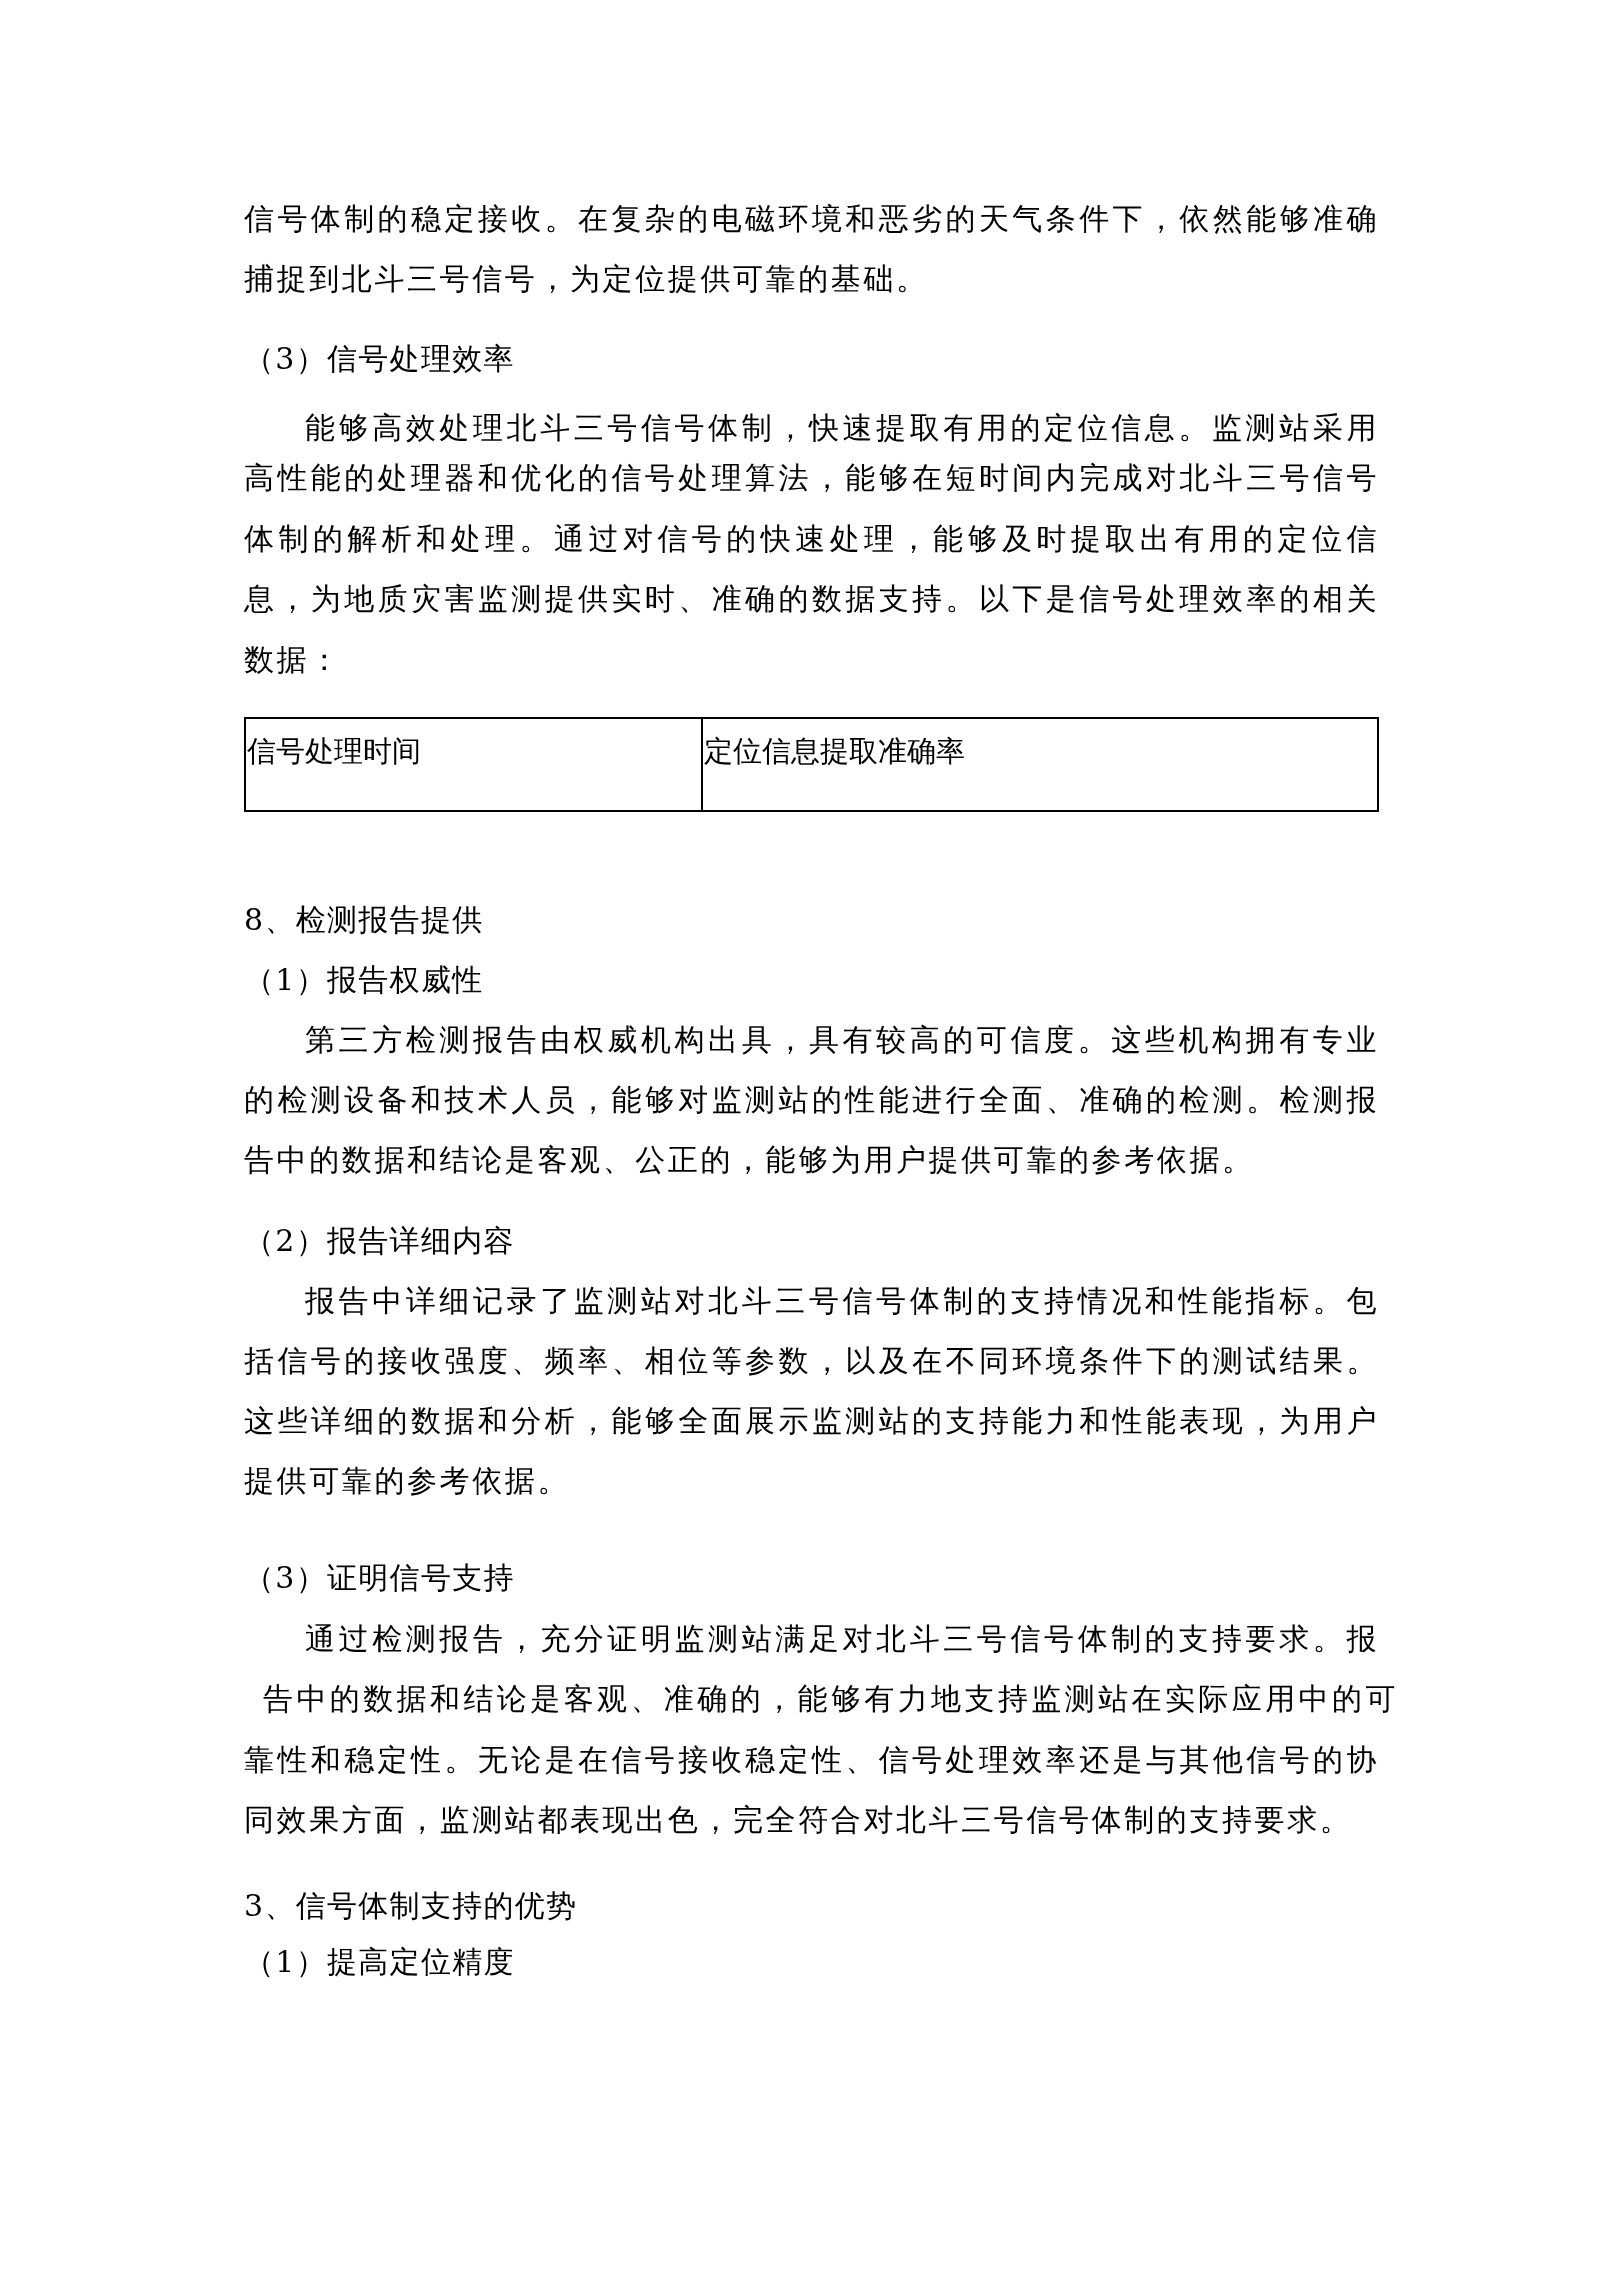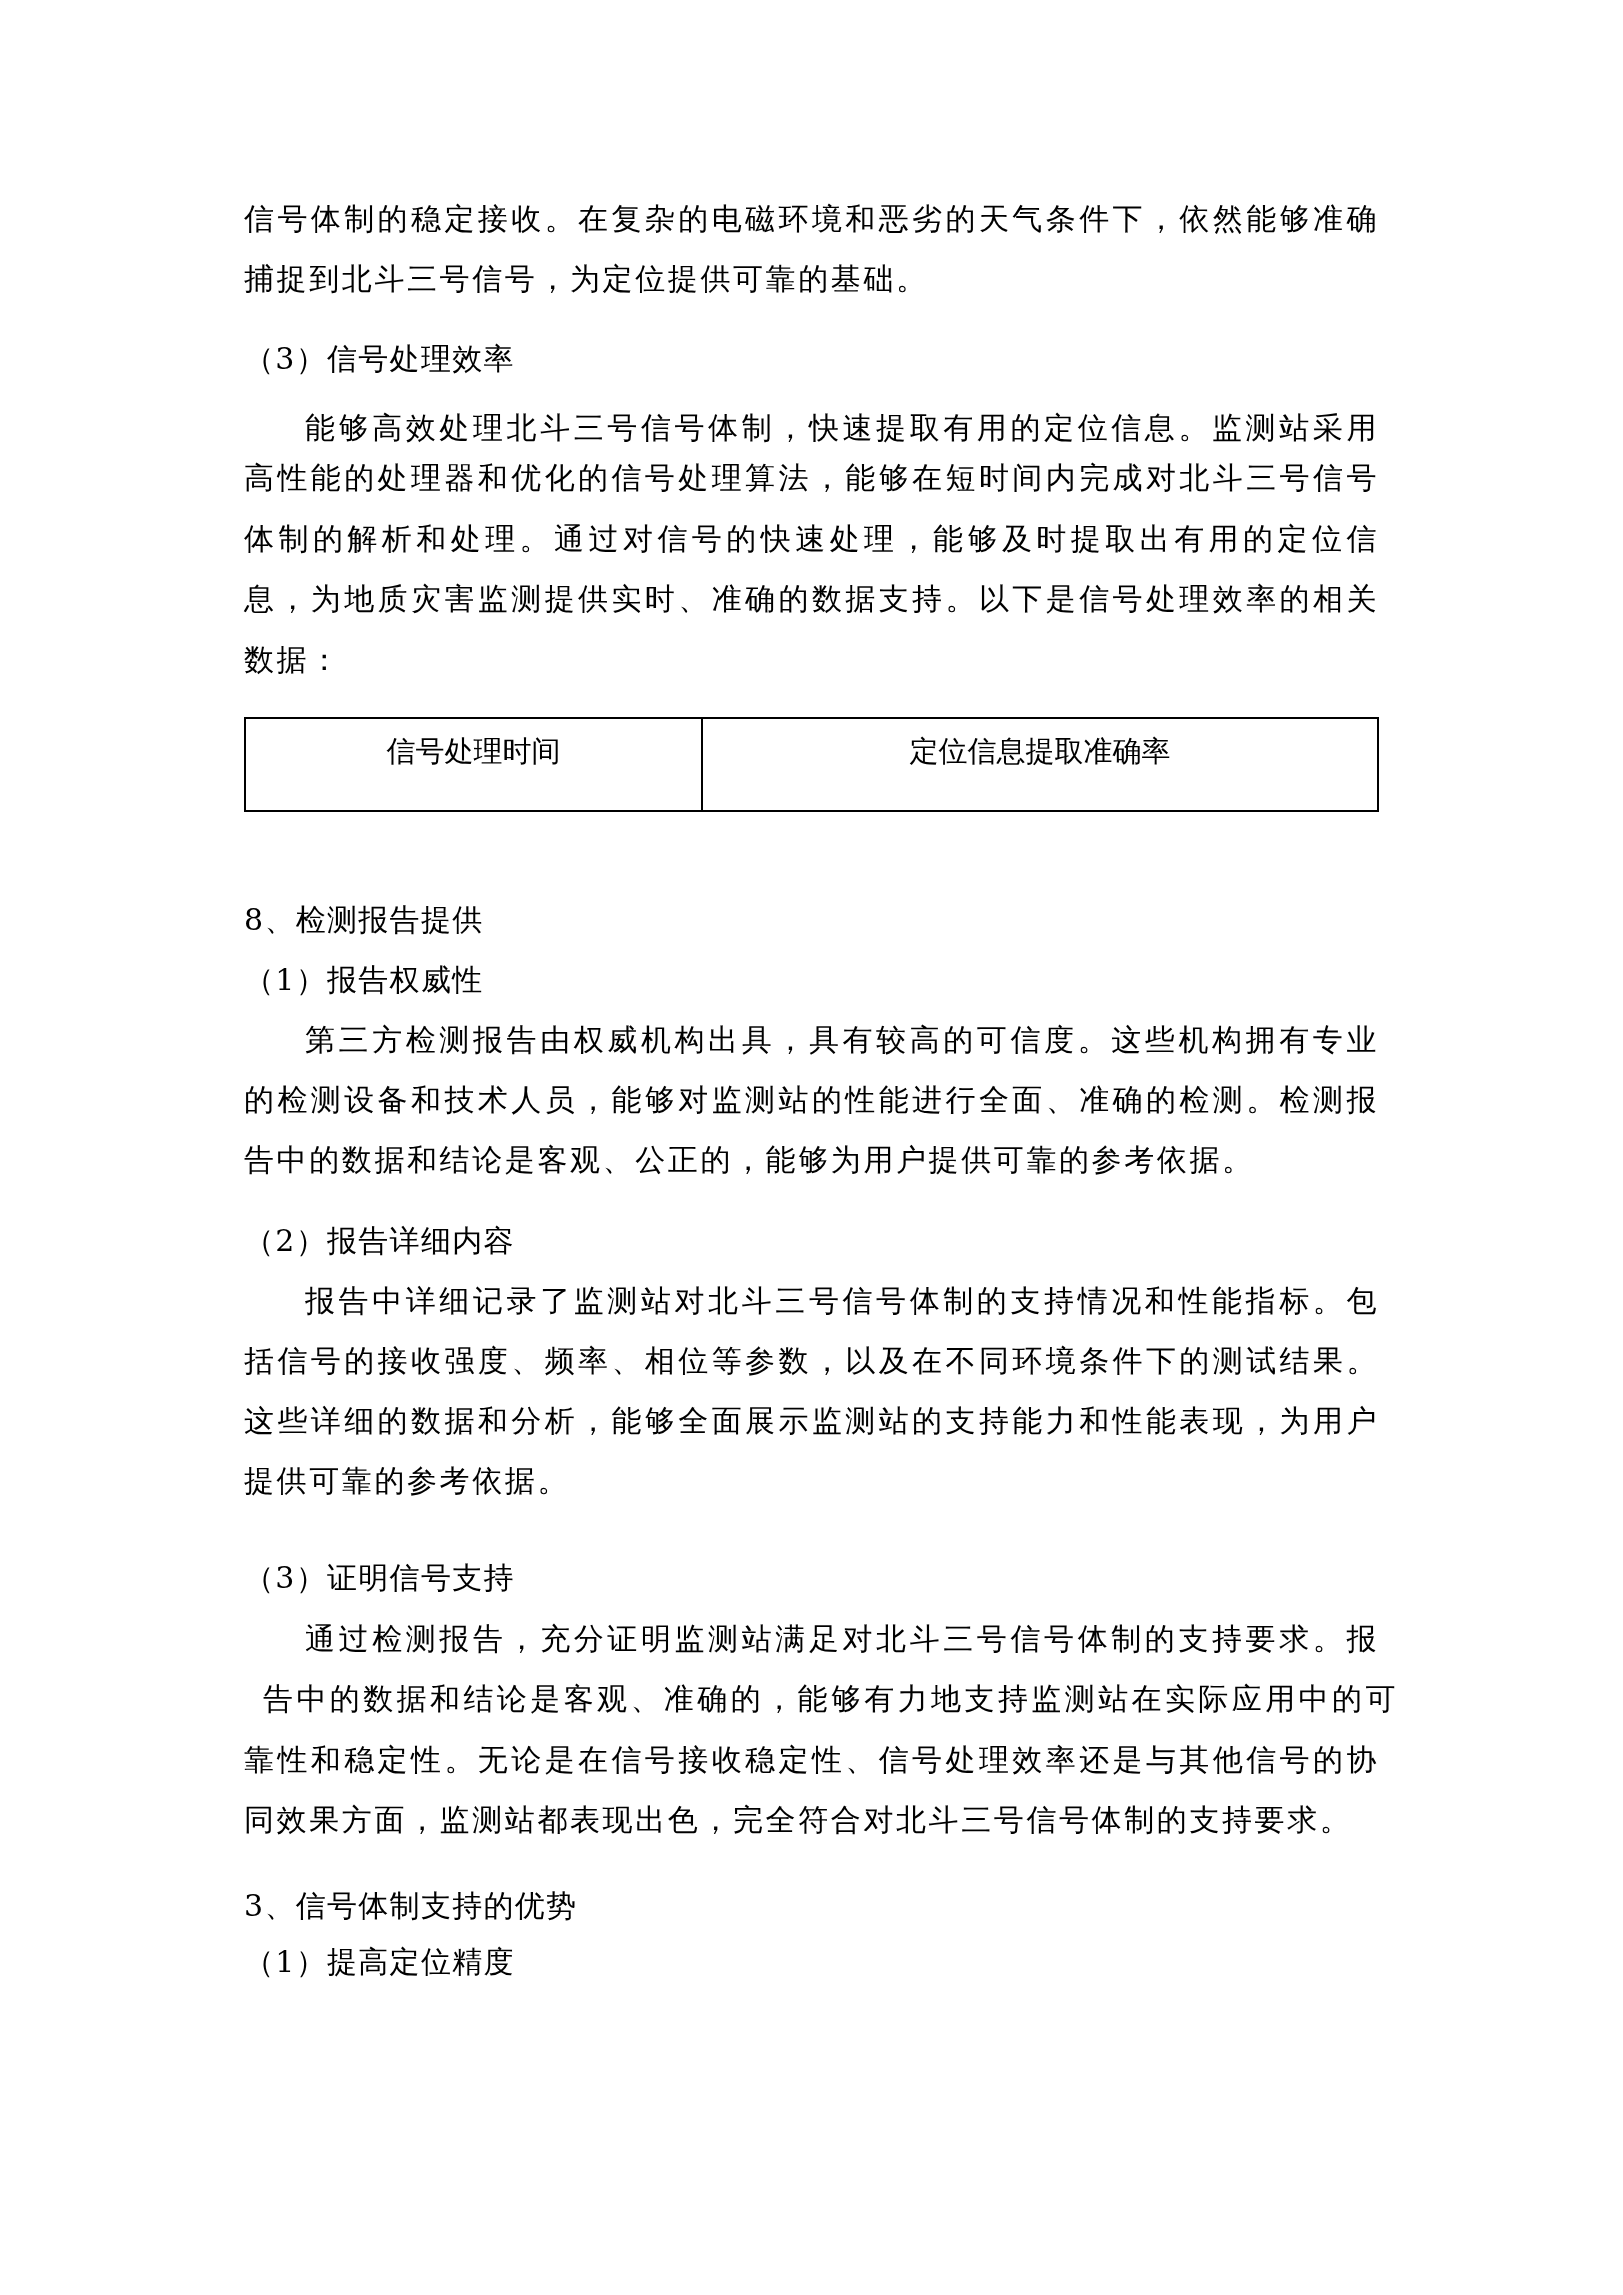--- a/index.html
+++ b/index.html
@@ -5,21 +5,21 @@
   html, body { margin: 0; padding: 0; background: #ffffff; }
   body { width: 1623px; height: 2295px; position: relative; overflow: hidden;
          font-family: "DejaVu Serif", "Liberation Serif", serif; color: #000; }
   .line { position: absolute; left: 244px; width: 1135px; font-size: 30px; line-height: 37px;
           white-space: nowrap; letter-spacing: 2.6px; }
   .just { text-align-last: justify; text-align: justify; white-space: normal; }
   .indent { left: 305px; width: 1074px; }
   .sub { left: 244px; letter-spacing: 1.3px; }
   table.data { position: absolute; left: 244px; top: 717px; width: 1135px;
                border-collapse: collapse; }
-  table.data td { border: 2.6px solid #000; height: 76px; text-align: center; vertical-align: top;
+  table.data td { border: 2.6px solid #000; height: 76px; vertical-align: top;
                   font-size: 29px; padding-top: 14.4px; line-height: 37px; }
   table.data td.c1 { width: 453px; }
 </style>
 </head>
 <body>
 
 <div>
 
   <div class="line just" style="top:200px;">信号体制的稳定接收。在复杂的电磁环境和恶劣的天气条件下，依然能够准确</div>
   <div class="line" style="top:260px;">捕捉到北斗三号信号，为定位提供可靠的基础。</div>

